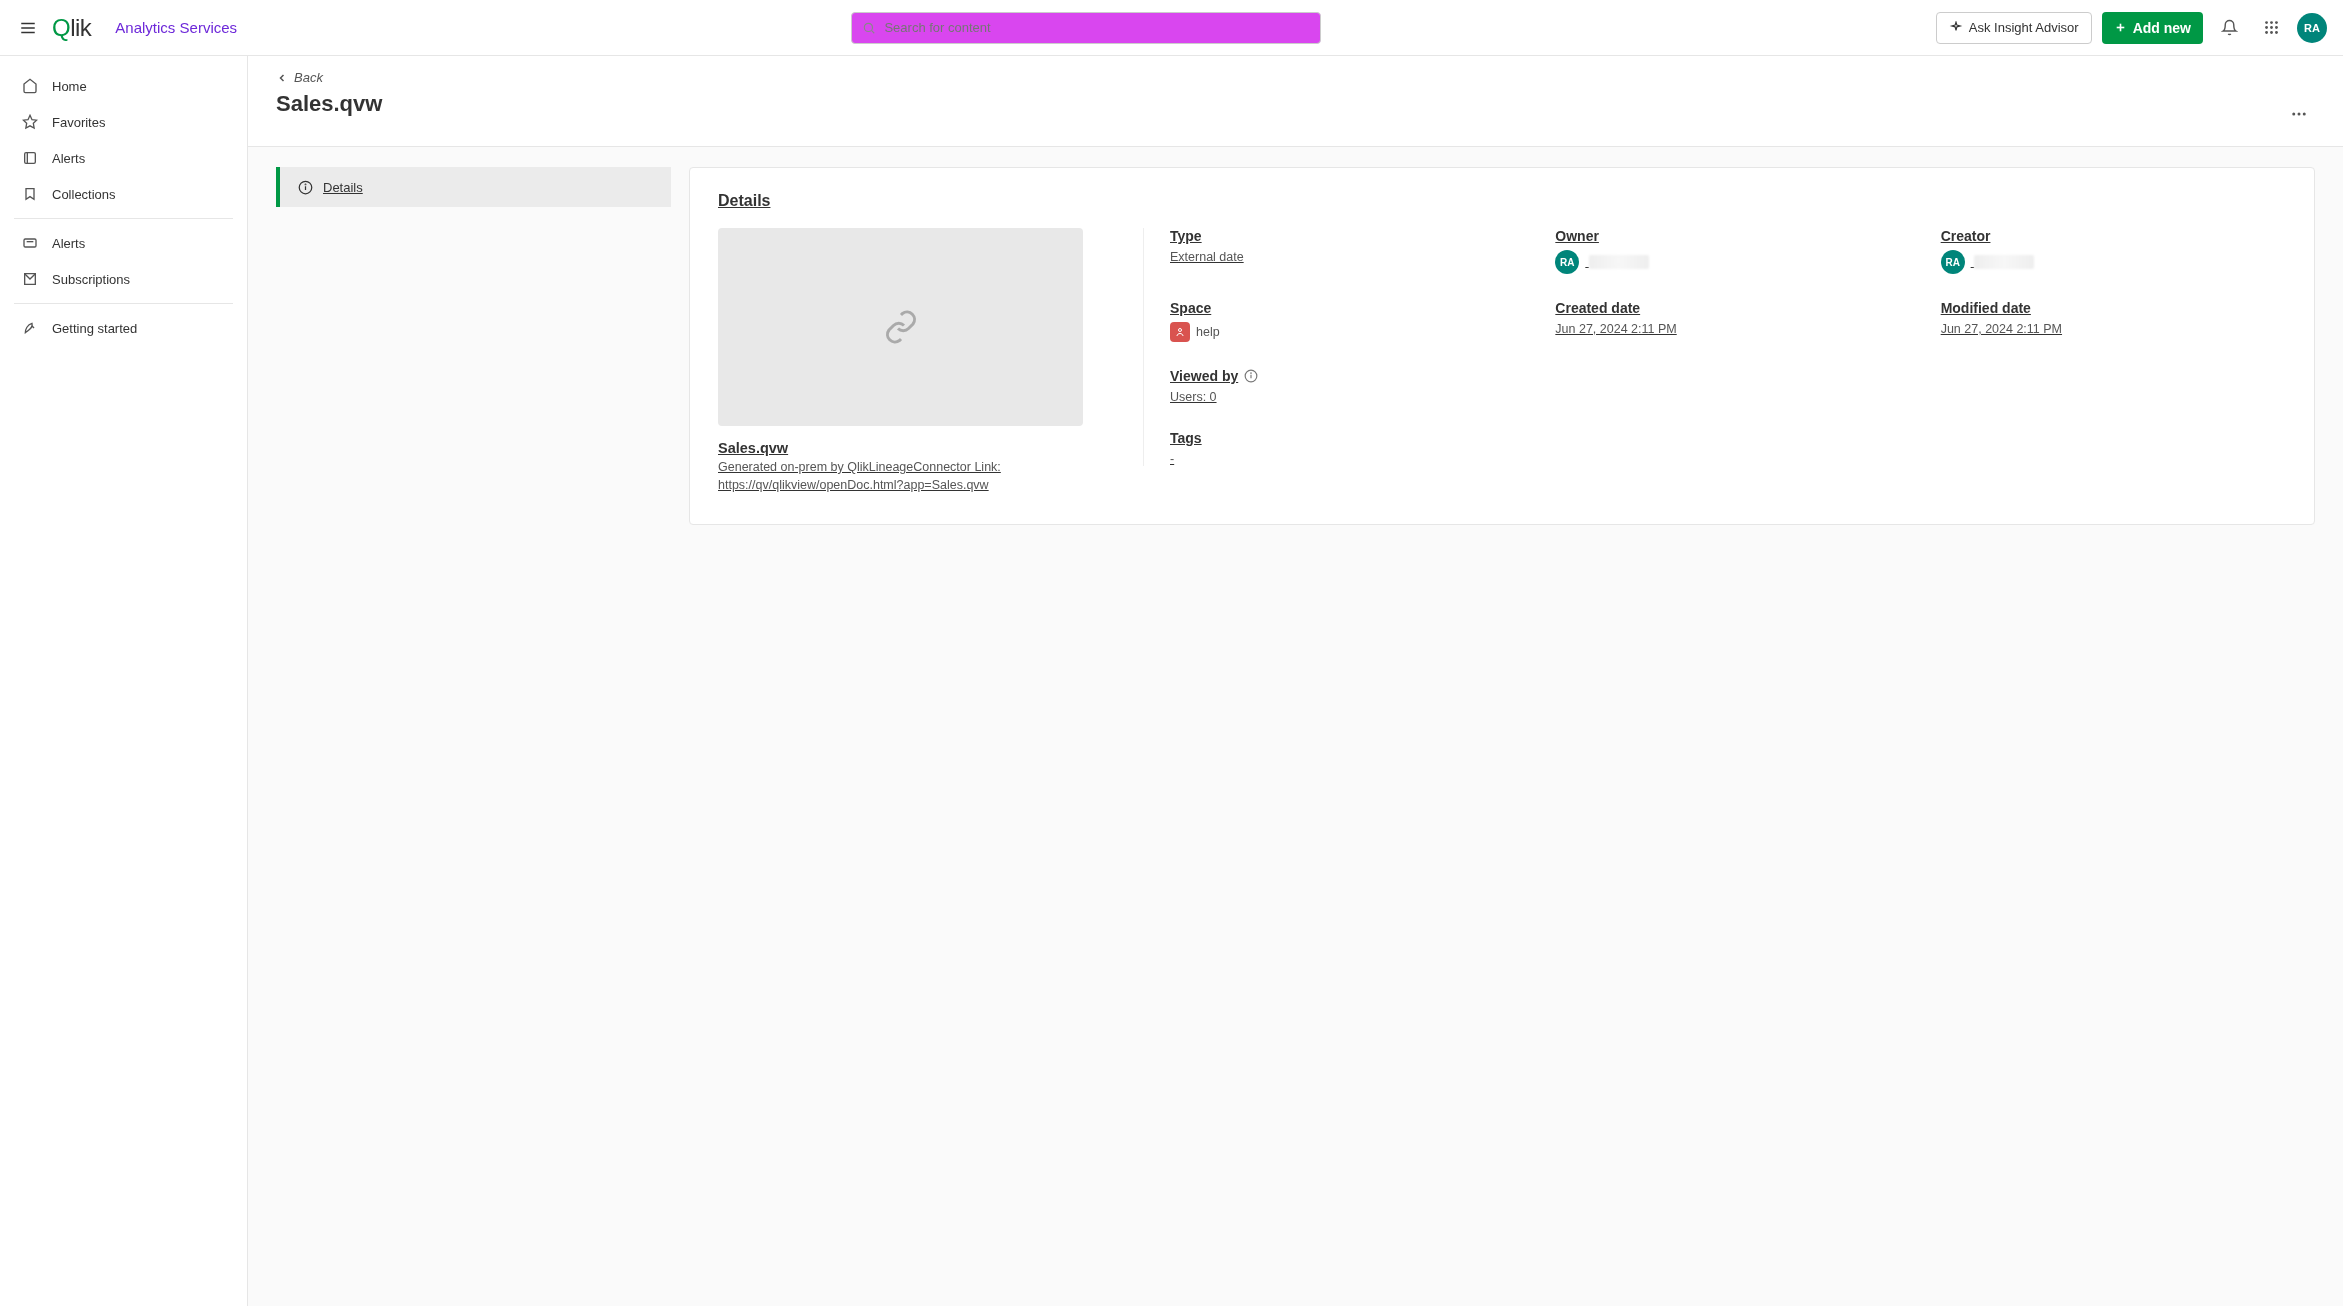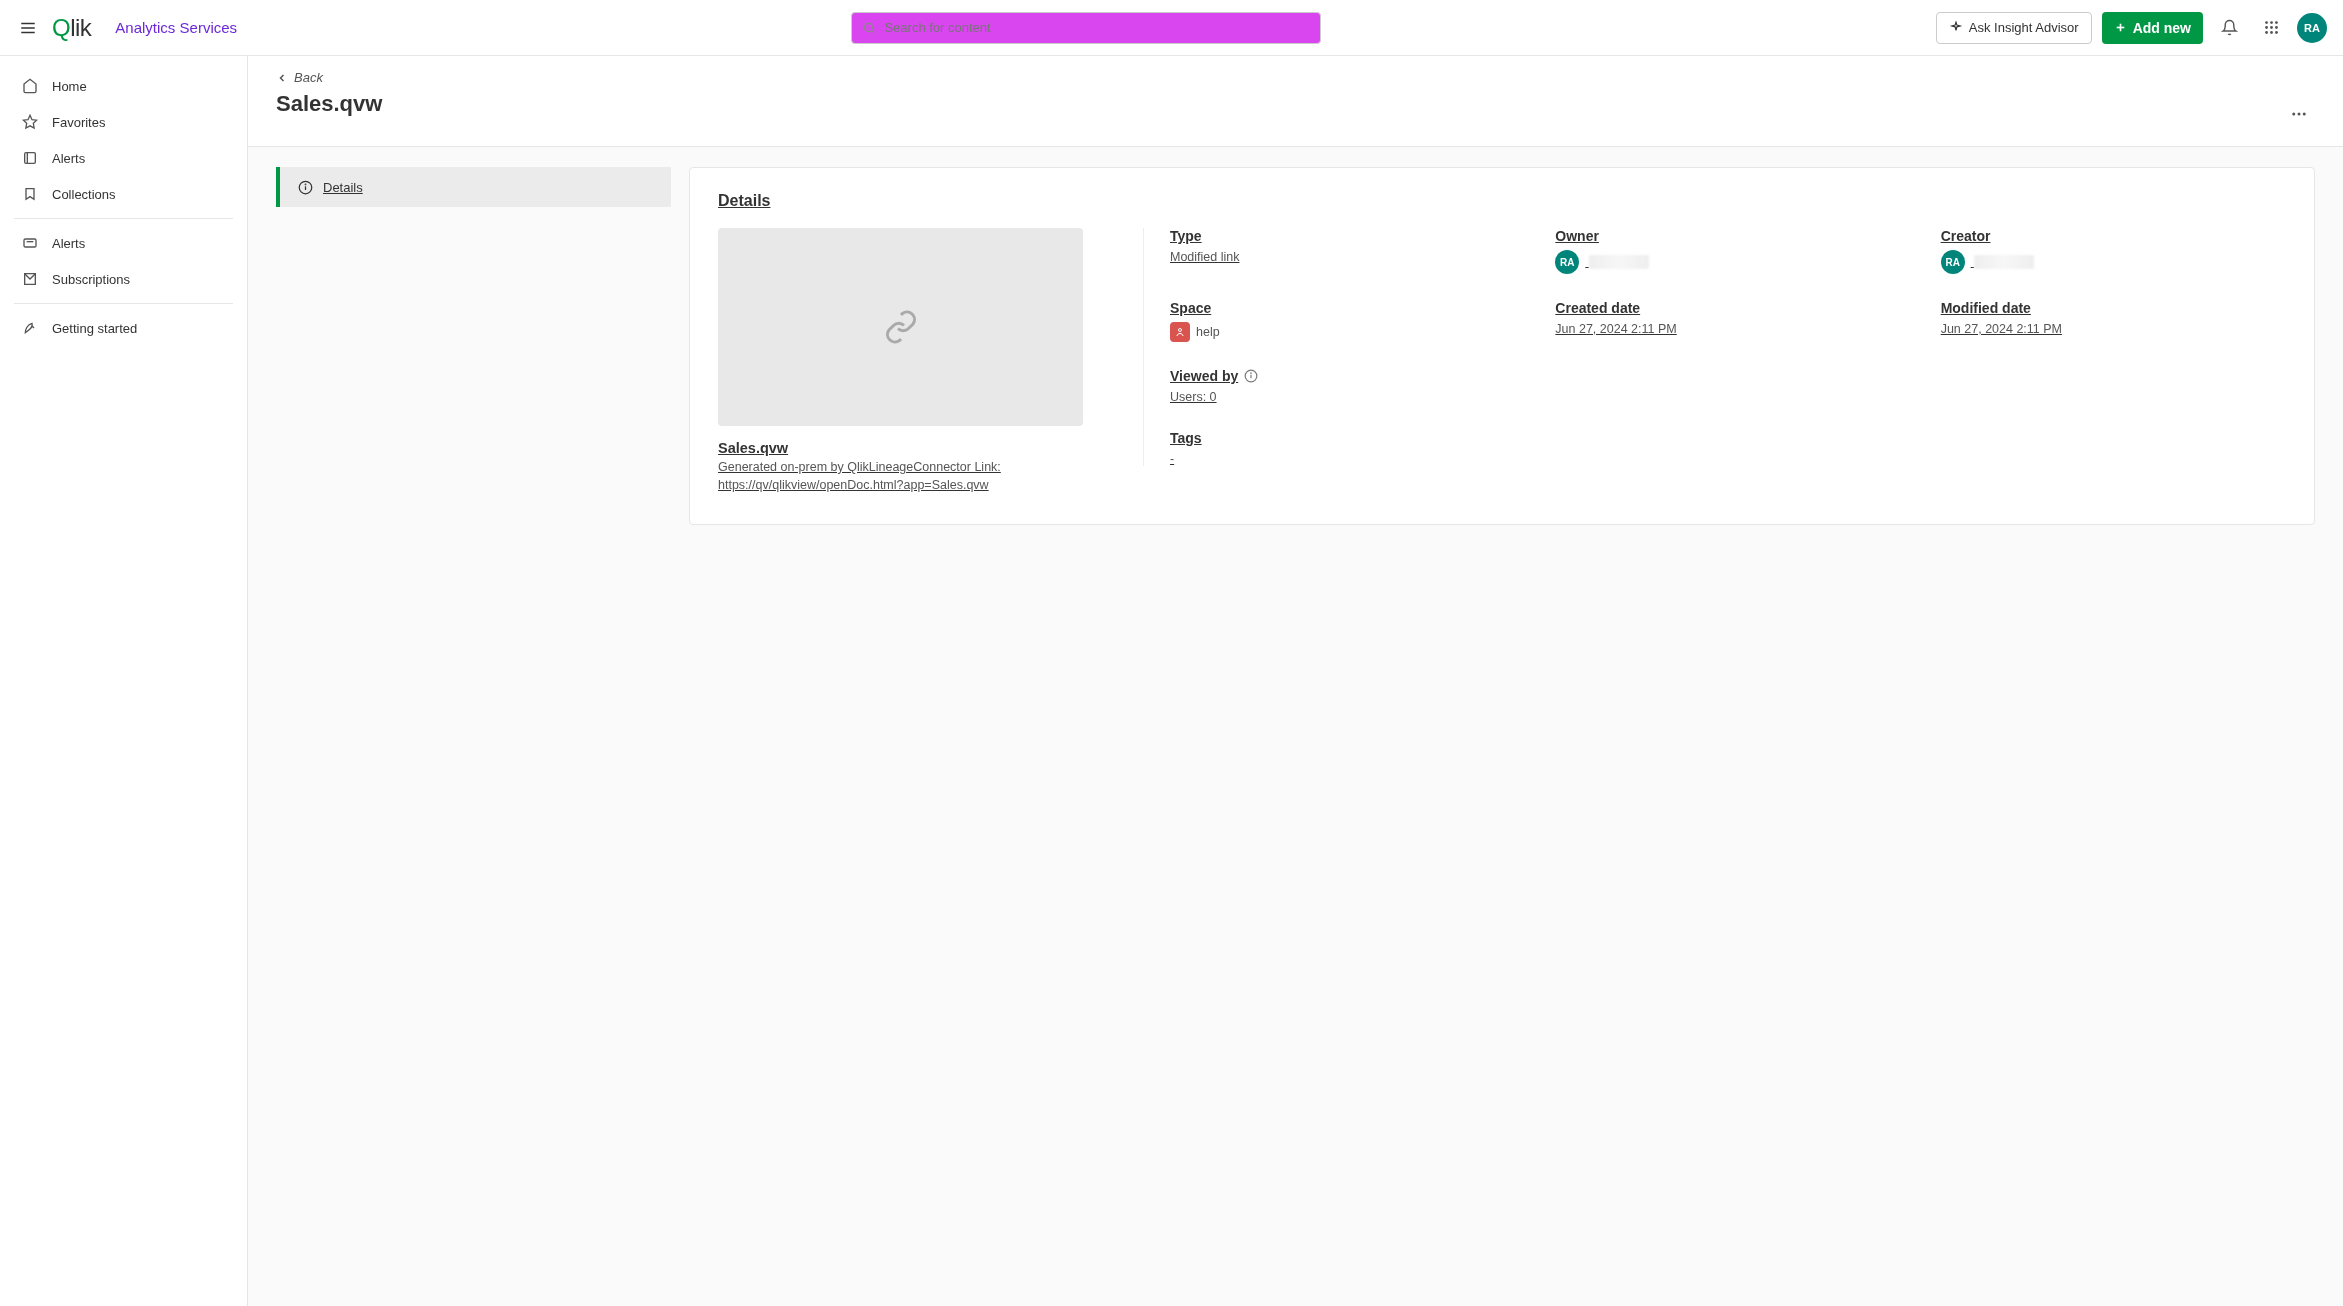--- a/index.html
+++ b/index.html
@@ -423,21 +423,21 @@
                 </svg>
             </div>
             <div class="thumb-title">Sales.qvw</div>
             <div class="thumb-desc">Generated on-prem by QlikLineageConnector Link: https://qv/qlikview/openDoc.html?app=Sales.qvw</div>
           </div>
 
           <div class="meta-grid">
 
             <div class="meta-item">
               <div class="meta-label">Type</div>
-              <div class="meta-value">Modified link</div>
+              <div class="meta-value">External date</div>
             </div>
 
             <div class="meta-item">
               <div class="meta-label">Owner</div>
               <div class="meta-value">
                 <span class="avatar-small">RA</span>
                 <span class="blur-bar"></span>
               </div>
             </div>
 

